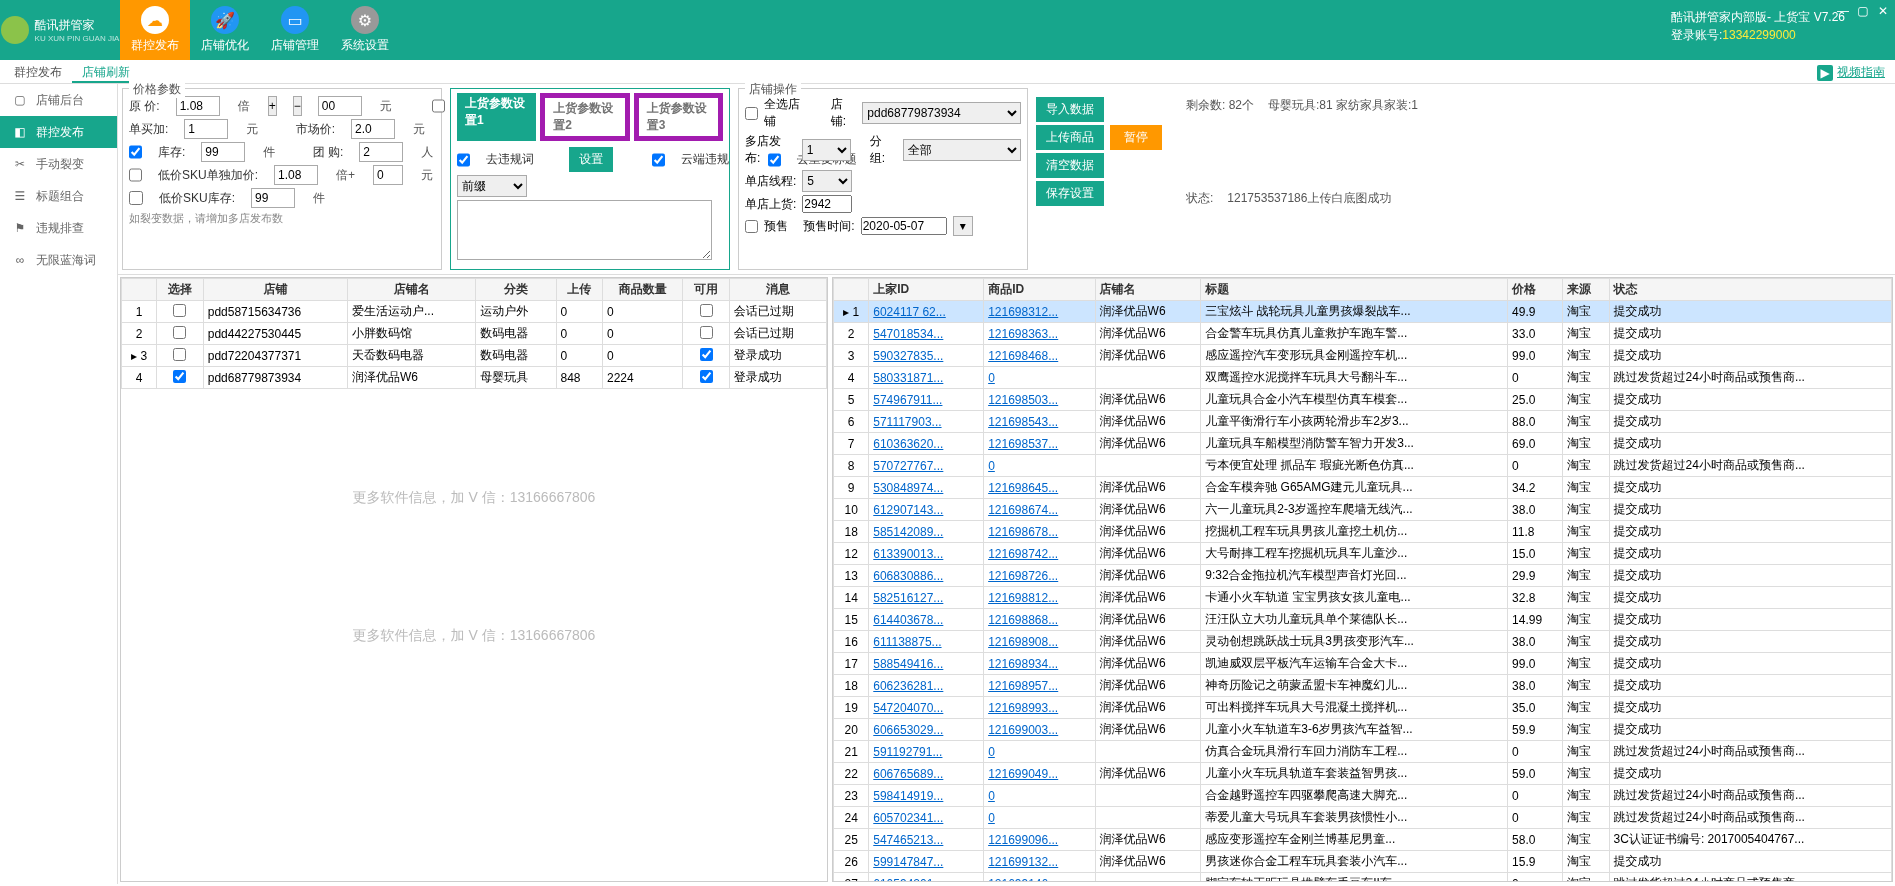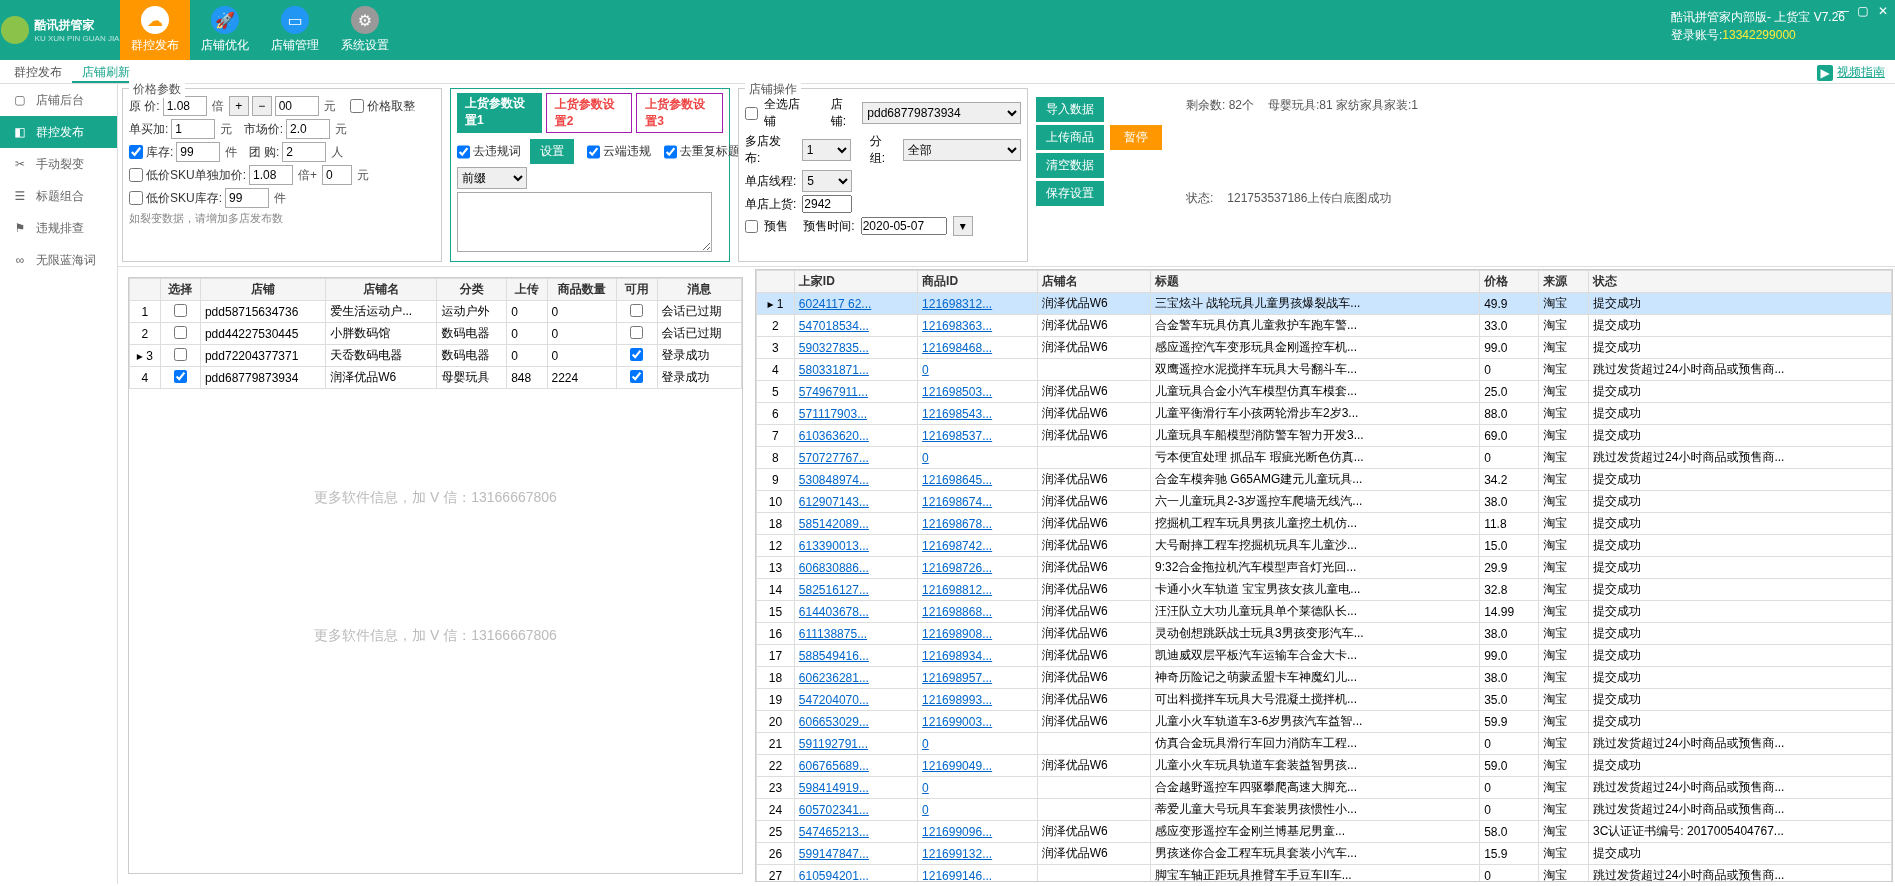--- a/index.html
+++ b/index.html
@@ -28,55 +28,55 @@
 .main{display:flex;height:800px}
 .sidebar{width:118px;border-right:1px solid #ddd}
 .side-item{height:32px;display:flex;align-items:center;padding-left:12px;gap:8px;color:#666;cursor:pointer}
 .side-item.active{background:#17a68c;color:#fff}
 .side-icon{width:16px;text-align:center}
 .content{flex:1;display:flex;flex-direction:column}
 .upper{display:flex;border-bottom:1px solid #ddd;padding:4px 0}
 .fieldset{border:1px solid #ccc;margin:0 4px;padding:4px 6px 6px;position:relative}
 .fieldset.green{border-color:#17a68c}
 .legend{position:absolute;top:-8px;left:6px;background:#fff;padding:0 4px;font-size:12px;color:#555}
-.row{display:flex;align-items:center;margin:3px 0;gap:3px;white-space:nowrap}
+.row{display:flex;align-items:center;margin:3px 0;gap:16px;white-space:nowrap}
 .row label{color:#333}
 .row input[type=text]{border:1px solid #aaa;height:20px;padding:0 3px;width:44px}
 .row input[type=checkbox]{width:14px;height:14px}
 .btn-sm{border:1px solid #aaa;background:#eee;width:20px;height:20px;display:flex;align-items:center;justify-content:center;cursor:pointer}
 .unit{color:#555;padding:0 2px}
 .param-tabs{display:flex;gap:4px;margin-bottom:6px}
 .param-tab{padding:2px 8px;background:#17a68c;color:#fff;cursor:pointer;font-weight:bold}
-.param-tab.inactive{background:#fff;color:#ef4444;border:1px solid #a21caf}
+.param-tab.inactive{background:#fff;color:#737373;border:5px solid #a21caf}
 .btn-green{background:#17a68c;color:#fff;border:none;padding:4px 10px;cursor:pointer}
 .btn-orange{background:#ff9800;color:#fff;border:none;padding:4px 14px;cursor:pointer}
 select{border:1px solid #aaa;height:22px}
 .dl-row{display:flex;align-items:center;gap:6px;margin:3px 0}
 .lower{flex:1;display:flex;overflow:hidden}
 .left-table,.right-table{overflow:auto;border:1px solid #ccc}
-.left-table{width:615px;margin:10px}
+.left-table{width:708px;margin:2px}
 .right-table{flex:1;margin:2px}
 table{border-collapse:collapse;width:100%}
 th,td{border:1px solid #ddd;padding:2px 4px;font-size:12px;text-align:left;white-space:nowrap;height:20px}
 th{background:#f5f5f5;color:#333}
 td.ctr,th.ctr{text-align:center}
 .link{color:#0066cc;text-decoration:underline;cursor:pointer}
 .sel-row{background:#cce5ff}
 .watermark{color:#bbb;font-size:14px;text-align:center;margin-top:100px;pointer-events:none}
 .status-line{color:#555;display:flex;gap:14px;align-items:center;margin:3px 0}
 .textarea{border:1px solid #aaa;width:255px;height:60px}
 </style>
 </head>
 <body>
 
 <div class="titlebar">
   <div class="logo">
       <div class="logo-circle"></div>
       <div>
-        <div style="font-weight:bold">酷讯拼管家</div>
+        <div style="font-weight:normal">酷讯拼管家</div>
         <div style="font-size:8px;opacity:.7">KU XUN PIN GUAN JIA</div>
       </div>
     </div>
   <div class="nav">
     <div class="nav-item active">
         <div class="nav-icon">☁</div>
         <span>群控发布</span>
       </div>
     <div class="nav-item">
         <div class="nav-icon">🚀</div>

